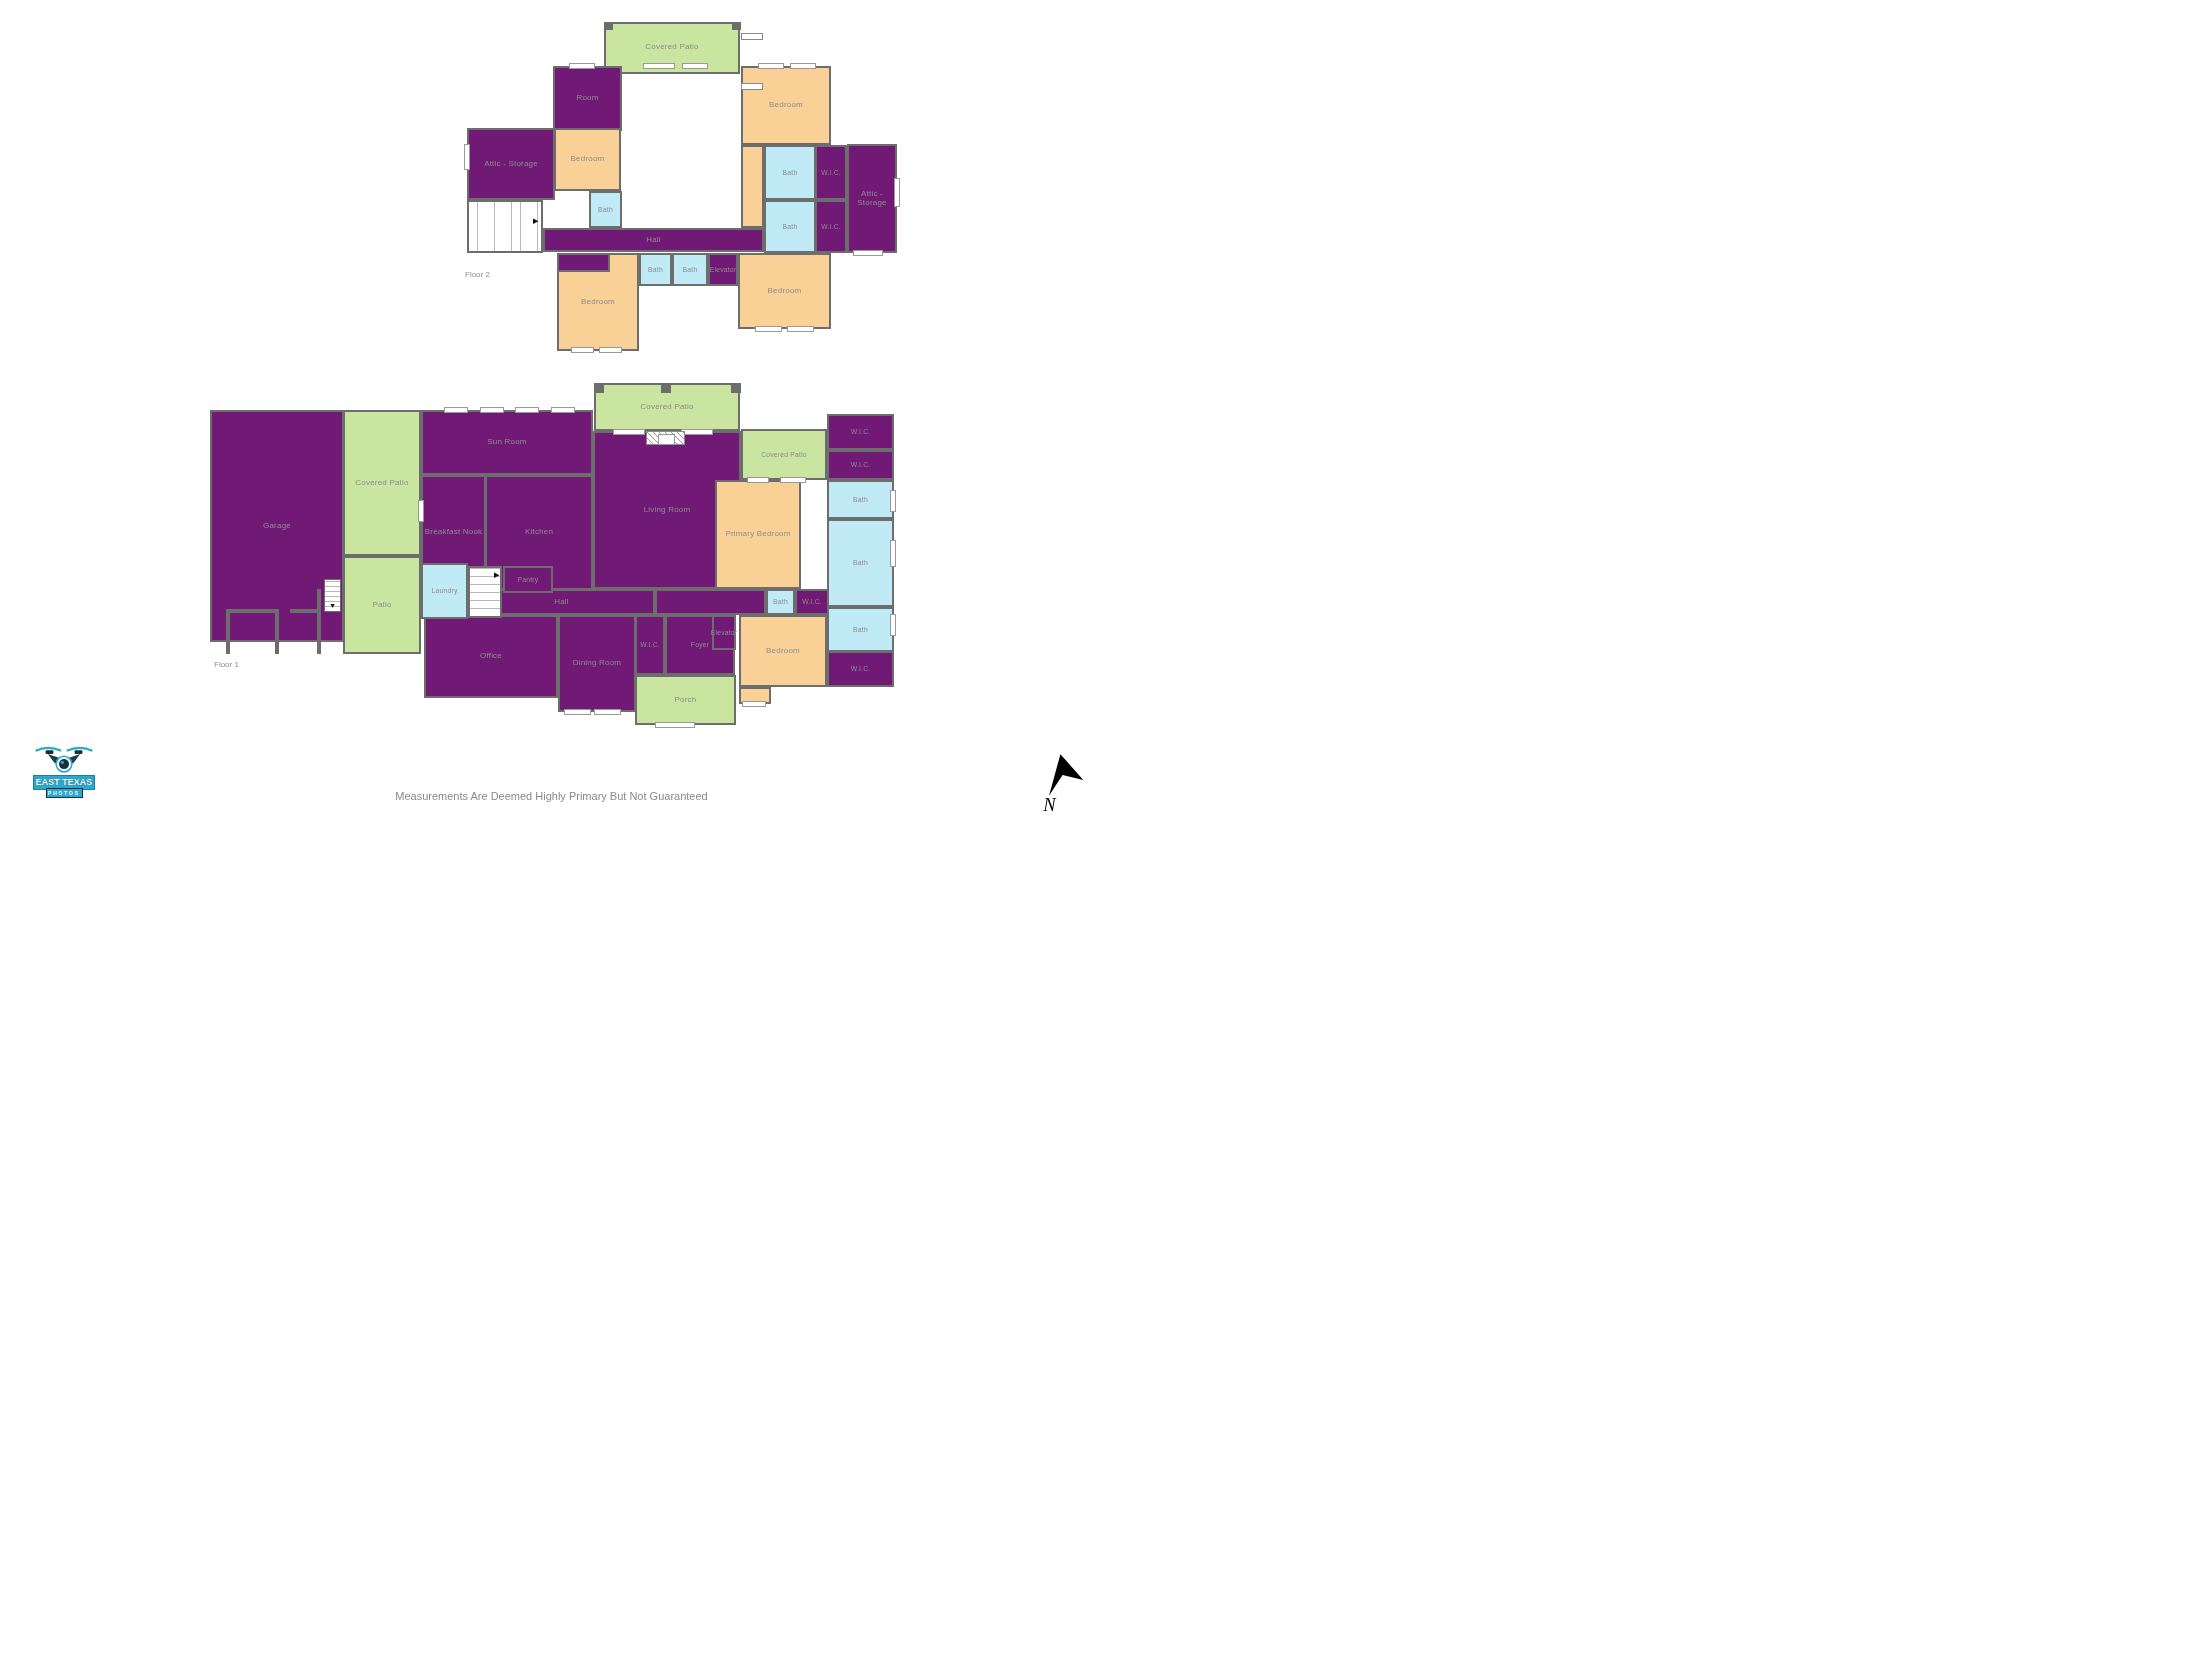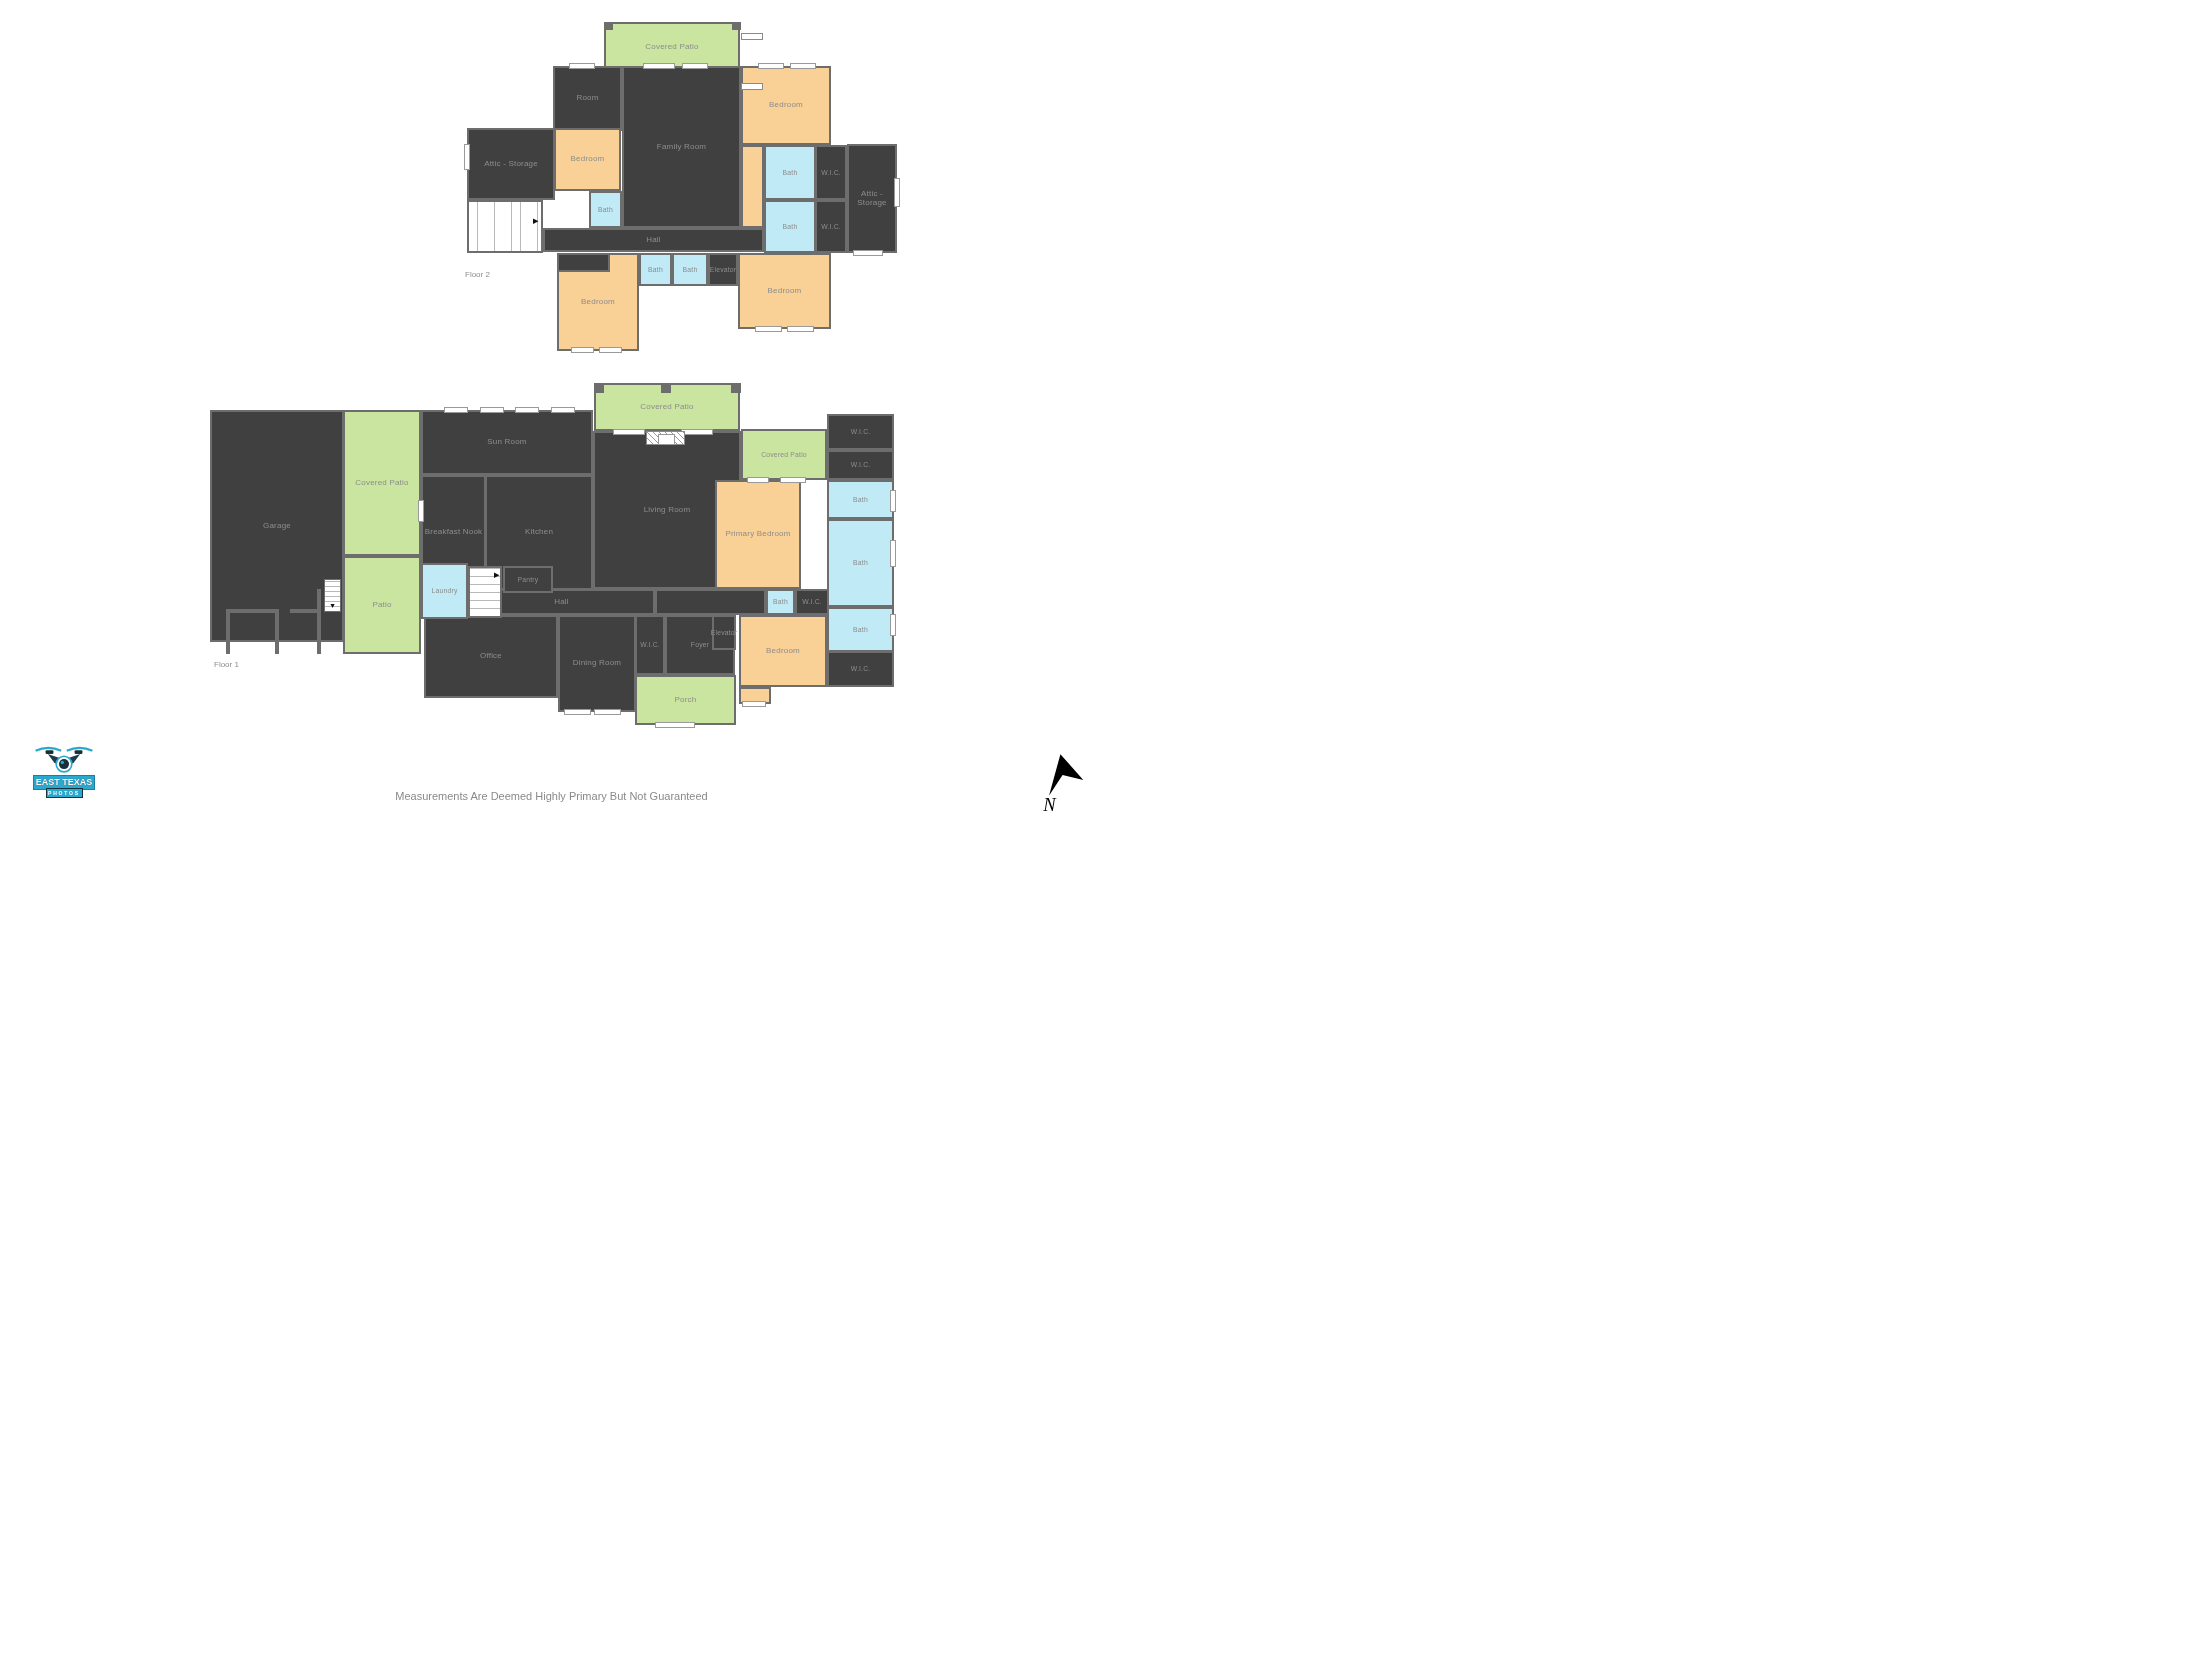--- a/index.html
+++ b/index.html
@@ -1,21 +1,21 @@
 <!DOCTYPE html>
 <html style="font-size:11.5px"><head>
 <meta charset="utf-8">
 <style>
   html,body{margin:0;padding:0;background:#ffffff;}
   #canvas{position:relative;width:1103px;height:827px;background:#ffffff;overflow:hidden;
           font-family:"Liberation Sans", sans-serif;}
   .floor{position:absolute;inset:0;}
   .room{position:absolute;box-sizing:border-box;border:2.2px solid #6d6d6d;
         display:flex;align-items:center;justify-content:center;text-align:center;}
-  .room.plain{background:#404040;}
+  .room.plain{background:#701a75;}
   .room.bedroom{background:#f9d096;}
   .room.bath{background:#bfeaf6;}
   .room.patio{background:#c9e59f;}
   .rlabel{color:#8d8d8d;font-size:8px;letter-spacing:0.2px;line-height:1.1;}
   .rlabel.small{font-size:6.8px;}
   .stairs{position:absolute;box-sizing:border-box;border:2.2px solid #6d6d6d;background:#fff;}
   .stairs.h{background:repeating-linear-gradient(90deg,#ffffff 0 8px,#b9b9b9 8px 8.6px);}
   .stairs.v{background:repeating-linear-gradient(0deg,#ffffff 0 7.2px,#b9b9b9 7.2px 8px);}
   .stairs.mini{background:repeating-linear-gradient(0deg,#ffffff 0 4.3px,#b9b9b9 4.3px 5px);border-width:1.4px;}
   .sarrow{position:absolute;color:#111;font-size:7.2px;line-height:1;}
@@ -52,23 +52,20 @@
   <div class="floor-label" id="floor1-label">Floor 1</div>
 
   <div id="rooms-root">
       <div class="floor">
         <div class="room patio" style="left: 604px; top: 21.5px; width: 136px; height: 52px;">
           <span class="rlabel">Covered Patio</span>
         </div>
         <div class="room plain" style="left: 553px; top: 66px; width: 69px; height: 65px;">
           <span class="rlabel">Room</span>
         </div>
-        <div class="room plain" style="left: 622px; top: 66px; width: 119px; height: 162px;">
-          <span class="rlabel">Family Room</span>
-        </div>
         <div class="room bedroom" style="left: 741px; top: 66px; width: 90px; height: 79px;">
           <span class="rlabel">Bedroom</span>
         </div>
         <div class="room bedroom" style="left: 741px; top: 145px; width: 23px; height: 83px;"></div>
         <div class="room bath" style="left: 764px; top: 145px; width: 52px; height: 55px;">
           <span class="rlabel small">Bath</span>
         </div>
         <div class="room plain" style="left: 815px; top: 145px; width: 32px; height: 55px;">
           <span class="rlabel small">W.I.C.</span>
         </div>

